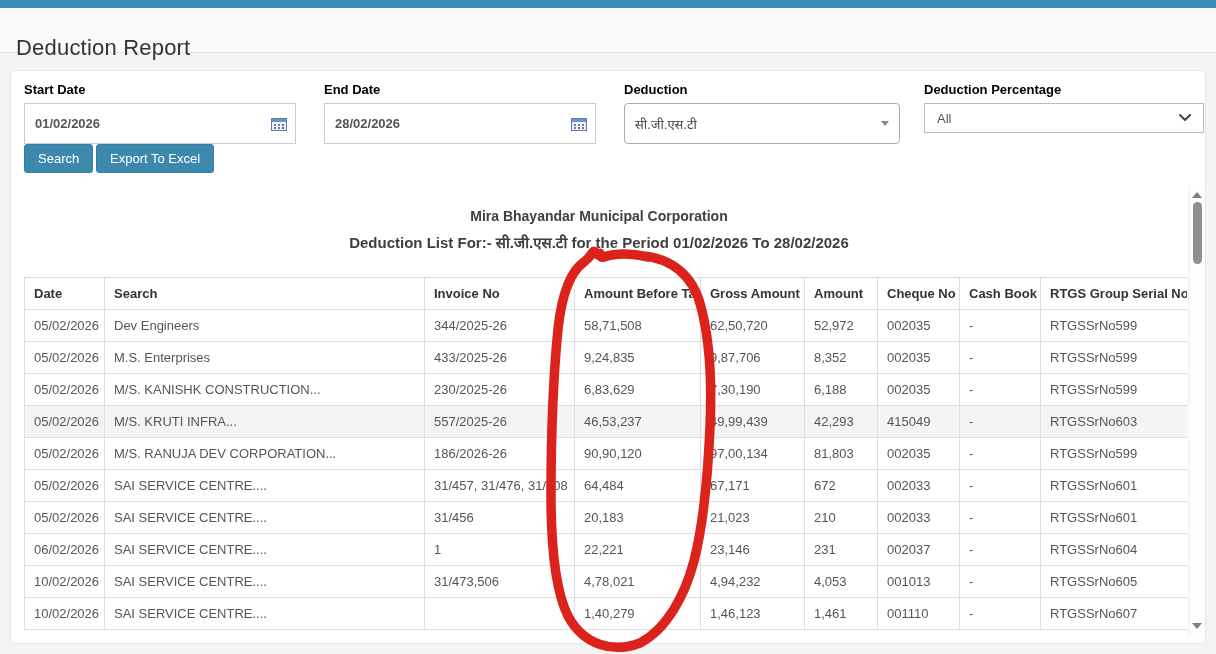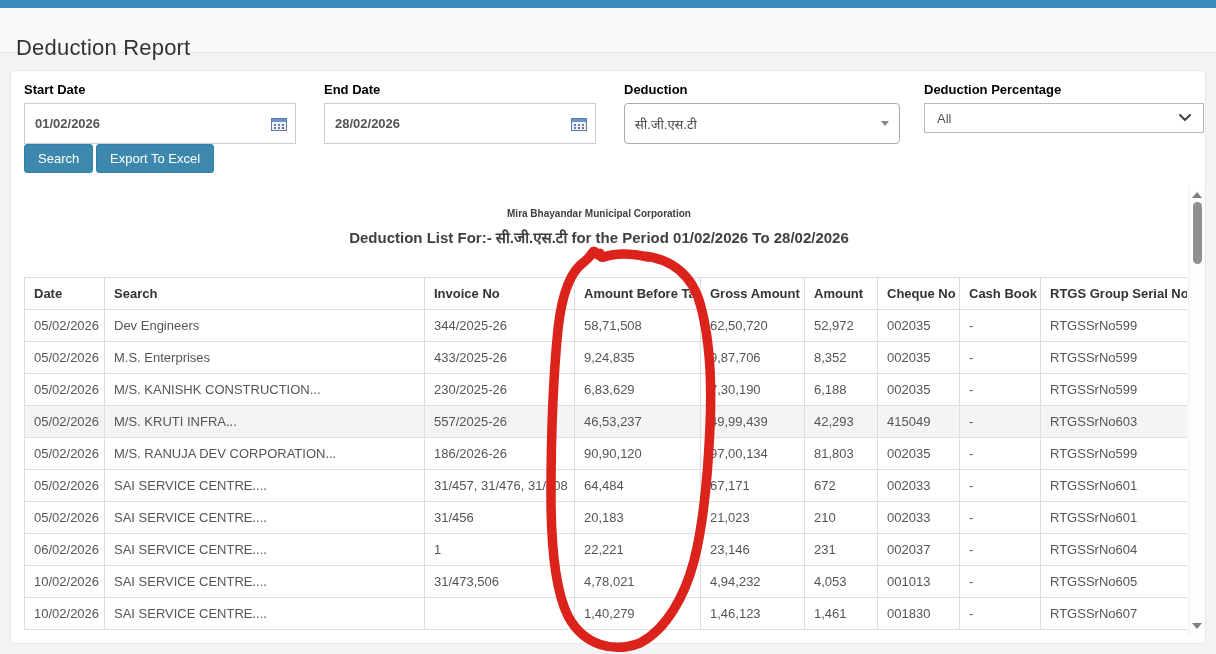--- a/index.html
+++ b/index.html
@@ -18,21 +18,21 @@
   .date-field { border:1px solid #ccc; display:flex; align-items:center; justify-content:space-between; padding:0 8px 0 10px; font-weight:700; }
   .sel2 { border:1px solid #aaa; border-radius:4px; display:flex; align-items:center; justify-content:space-between; padding:0 10px; color:#444; }
   .sel2 .caret { width:0; height:0; border-left:4px solid transparent; border-right:4px solid transparent; border-top:5px solid #888; }
   .native-select { border:1px solid #bbb; display:flex; align-items:center; justify-content:space-between; padding:0 12px; color:#555; }
   .cal { width:16px; height:14px; flex:0 0 auto; }
 
   .btn { position:absolute; top:144px; height:29px; background:#3d89ae; border:1px solid #367fa9; border-radius:3px; color:#fff; font-size:13px; font-family:inherit; padding:0 13px; cursor:pointer; }
 
   
   .scroll-area { position:absolute; left:11px; top:185px; width:1176px; height:452px; overflow:hidden; background:#fff; }
-  .rpt-title { text-align:center; font-size:10px; font-weight:700; color:#404040; margin-top:23px; }
+  .rpt-title { text-align:center; font-size:14px; font-weight:700; color:#404040; margin-top:23px; }
   .rpt-subtitle { text-align:center; font-size:15px; font-weight:700; color:#404040; margin-top:8px; }
 
   table.report { position:absolute; left:13px; top:92px; width:1164px; table-layout:fixed; border-collapse:collapse; background:#fff; }
   table.report th, table.report td { border:1px solid #ddd; padding:8px 9px; font-size:13px; text-align:left; overflow:hidden; white-space:nowrap; }
   table.report th { font-weight:700; color:#333; }
   table.report td { color:#555; }
   tr.hl td { background:#f4f4f4; }
 
   
   .vscroll { position:absolute; left:1188px; top:186px; width:17px; height:451px; background:#fdfdfd; border-left:1px solid #f0f0f0; }
@@ -231,21 +231,21 @@
           <td>-</td>
           <td>RTGSSrNo605</td>
         </tr>
         <tr>
           <td>10/02/2026</td>
           <td>SAI SERVICE CENTRE....</td>
           <td></td>
           <td>1,40,279</td>
           <td>1,46,123</td>
           <td>1,461</td>
-          <td>001830</td>
+          <td>001110</td>
           <td>-</td>
           <td>RTGSSrNo607</td>
         </tr>
       </tbody>
   </table>
 </div>
 
 <div class="vscroll">
   <div class="arr-up"></div>
   <div class="thumb"></div>

